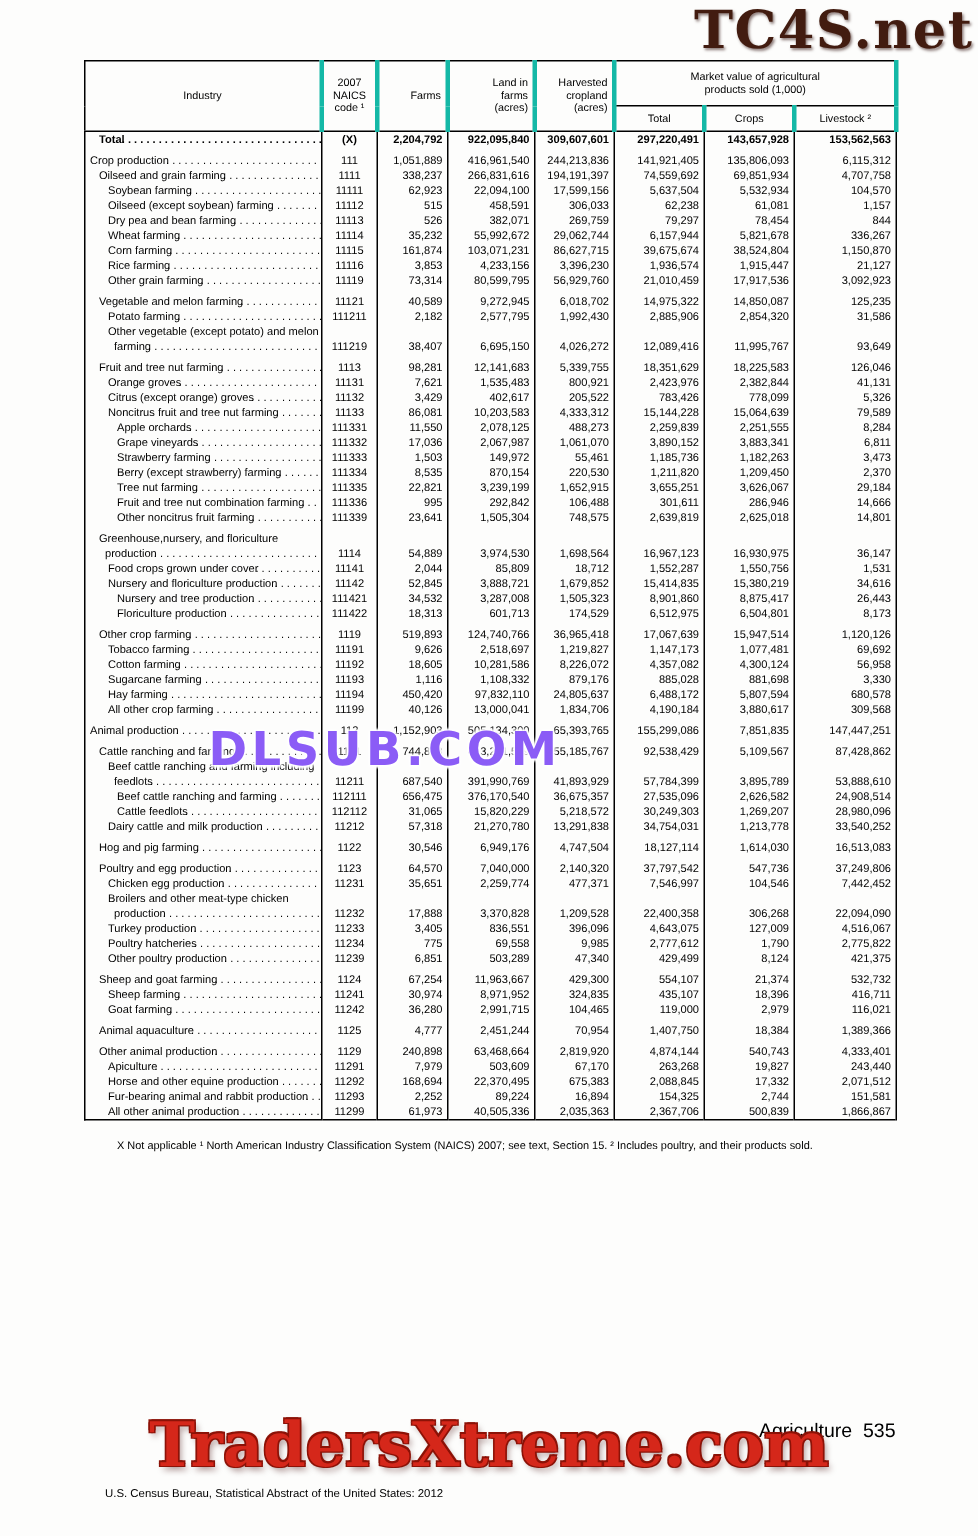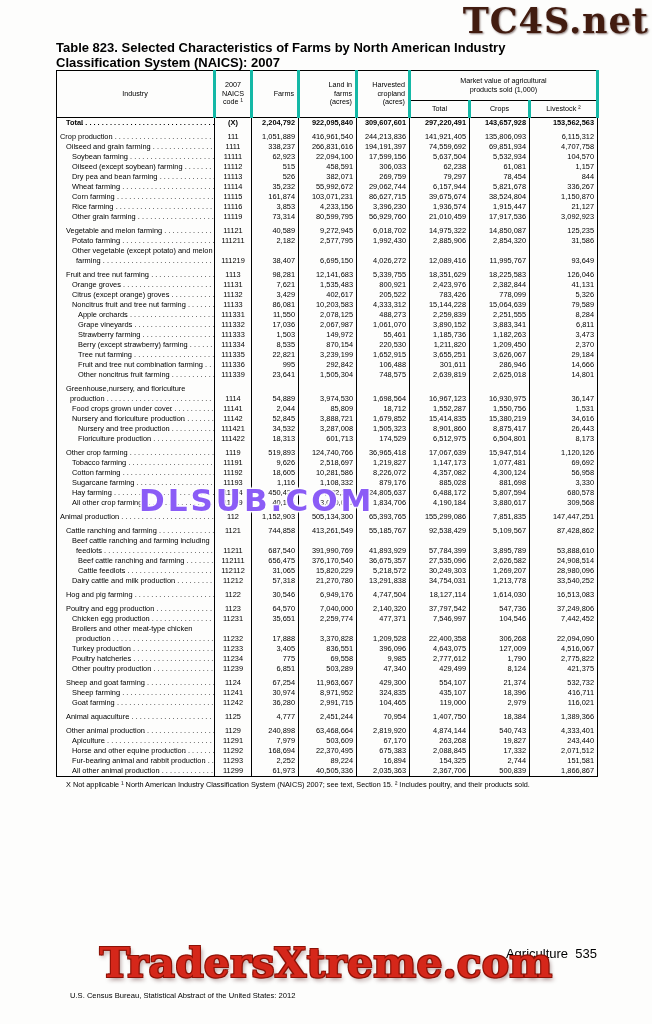--- a/index.html
+++ b/index.html
@@ -40,21 +40,21 @@
   .i0{padding-left:7px;text-indent:-4px}
   .i1{padding-left:13px;text-indent:-4px}
   .i2{padding-left:19px;text-indent:-4px}
   .i3{padding-left:25px;text-indent:-4px}
   .dots{display:inline-block;width:0;white-space:pre;overflow:visible}
   .dots::after{content:" . . . . . . . . . . . . . . . . . . . . . . . . . . . . . . . . . . . . . . . . . . . . . . . . . . . . . . . . . . . ."}
   .num{text-align:right}
   td.c-naics{text-align:center;padding:0 1px}
   .footnotes{margin-top:3px}
   .footnotes p{
-    margin:0;font-size:7.3px;line-height:9.2px;text-indent:10px;
+    margin:12px;font-size:7.3px;line-height:9.2px;text-indent:10px;
   }
   .pg-num{
     position:absolute;right:55px;top:946px;font-size:13px;white-space:pre;
   }
   .credit{position:absolute;left:70px;top:991px;font-size:7.6px}
   .wm{position:absolute;z-index:10;pointer-events:none}
   .wm-top{
     top:0;right:3px;
     font-family:"DejaVu Serif",serif;font-weight:bold;
     font-size:35px;letter-spacing:1px;
@@ -77,22 +77,20 @@
     text-shadow:
       1px 1px 0 #8c1207,-1px -1px 0 #8c1207,
       1px -1px 0 #8c1207,-1px 1px 0 #8c1207,
       2px 3px 4px rgba(60,0,0,.4);
   }
 </style>
 </head>
 <body>
 
 <div class="page">
-  <h1 class="title">Table 823. Selected Characteristics of Farms by North American Industry
-Classification System (NAICS): 2007</h1>
 
   <table>
     <colgroup>
       <col style="width:158px">
       <col style="width:37px">
       <col style="width:47px">
       <col style="width:58px">
       <col style="width:53px">
       <col style="width:60px">
       <col style="width:60px">

